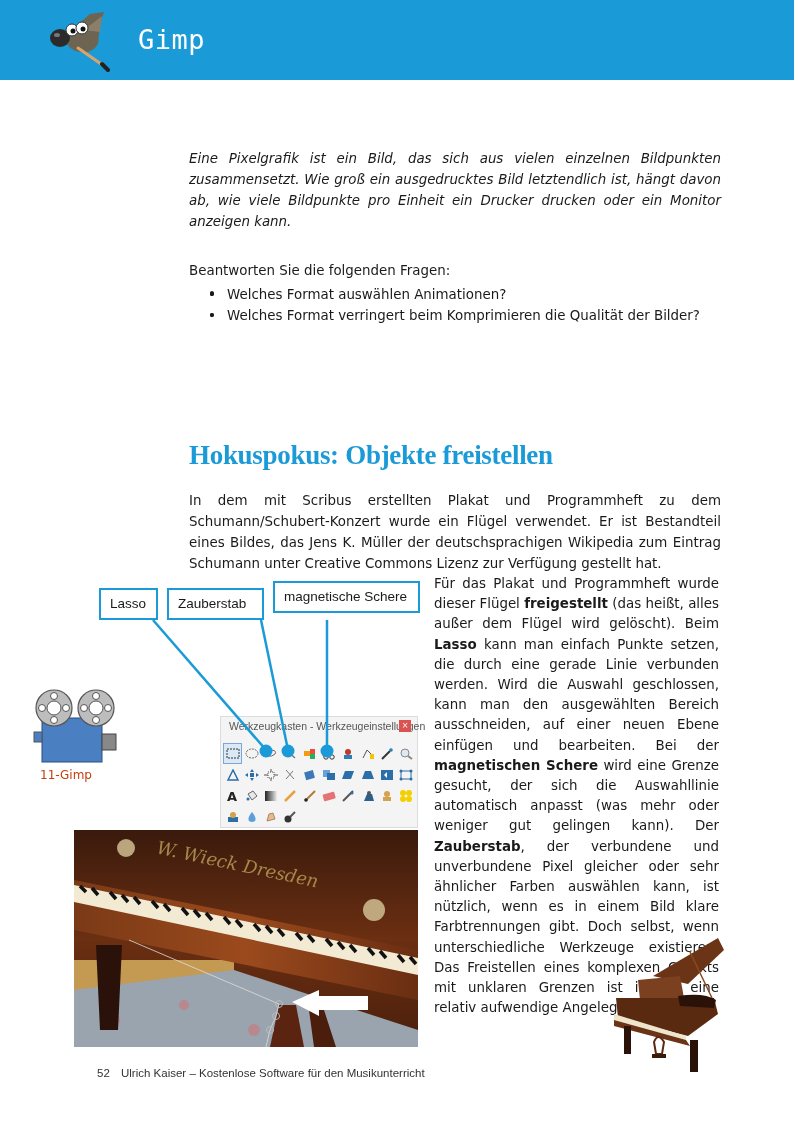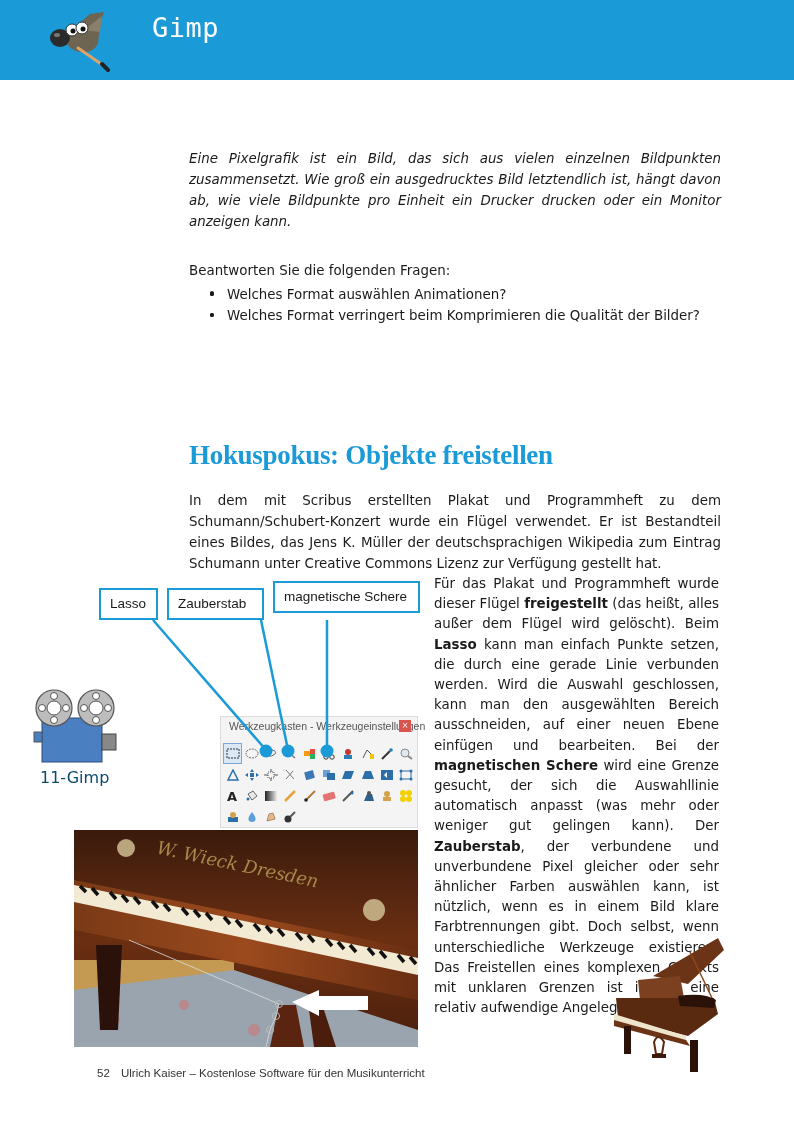--- a/index.html
+++ b/index.html
@@ -1,21 +1,21 @@
 <!DOCTYPE html>
 <html><head>
 <meta charset="utf-8">
 <style>
   * { box-sizing: border-box; margin: 0; padding: 0; }
   html, body { width: 794px; height: 1123px; background: #ffffff; overflow: hidden; }
   body { position: relative; font-family: "DejaVu Sans", sans-serif; color: #1a1a1a; }
 
   .header { position: absolute; left: 0; top: 0; width: 794px; height: 80px; background: #1b9ad8; }
   .header .logo { position: absolute; left: 44px; top: 10px; width: 72px; height: 62px; }
-  .header .title { position: absolute; left: 138px; top: 12px; color: #ffffff; font-family: "DejaVu Sans Mono", monospace; font-size: 27px; letter-spacing: 0.5px; margin-left: 14px; }
+  .header .title { position: absolute; left: 138px; top: 24px; color: #ffffff; font-family: "DejaVu Sans Mono", monospace; font-size: 27px; letter-spacing: 0.5px; }
 
   .para { position: absolute; font-size: 13.4px; line-height: 21px; text-align: justify; text-align-last: left; color: #1a1a1a; }
   .p1 { left: 189px; top: 148px; width: 532px; font-style: italic; }
   .ask { left: 189px; top: 260px; width: 532px; }
 
   .questions { position: absolute; left: 189px; top: 284px; width: 532px; list-style: none; }
   .questions li { position: relative; padding-left: 38px; font-size: 13.4px; line-height: 20px; text-align: justify; text-align-last: left; margin-bottom: 0px; }
   .questions li .bullet { position: absolute; left: 19px; top: 0; }
   .questions li + li { margin-top: 1px; }
 
@@ -33,21 +33,21 @@
   .leaders { position: absolute; left: 0; top: 0; width: 794px; height: 1123px; pointer-events: none; }
 
   .toolbox { position: absolute; left: 220px; top: 716px; width: 198px; height: 112px; background: #f4f4f4; border: 1px solid #dcdcdc; }
   .toolbox .tb-title { position: absolute; left: 8px; top: 3px; font-family: "Liberation Sans", sans-serif; font-size: 10.5px; color: #555; white-space: nowrap; }
   .toolbox .tb-close { position: absolute; right: 6px; top: 3px; width: 12px; height: 12px; background: #d9534f; color: #fff; font-size: 8px; line-height: 12px; text-align: center; }
   .toolbox .grid { position: absolute; left: 2px; top: 26px; display: grid; grid-template-columns: repeat(10, 19.3px); grid-auto-rows: 21px; }
   .tool { width: 19px; height: 21px; display: flex; align-items: center; justify-content: center; font-size: 11px; }
   .tool.sel { border: 1px solid #7aa7d8; background: #dbe8f6; }
 
   .camera { position: absolute; left: 26px; top: 688px; width: 96px; height: 76px; }
-  .camera-label { position: absolute; left: 40px; top: 768px; font-size: 16px; color: #0c4a6e; text-align: center; }
+  .camera-label { position: absolute; left: 40px; top: 768px; font-size: 12px; color: #c2410c; text-align: center; }
 
   .photo { position: absolute; left: 74px; top: 830px; width: 344px; height: 217px; overflow: hidden; background: #5a2a12; }
   .photo svg { display: block; }
 
   .piano-small { position: absolute; left: 608px; top: 936px; width: 118px; height: 140px; }
 
   .footer { position: absolute; left: 73px; top: 1067px; font-family: "Liberation Sans", sans-serif; font-size: 11.5px; color: #333; }
   .footer .pnum { margin-right: 8px; padding-left: 24px; }
 </style>
 </head>

